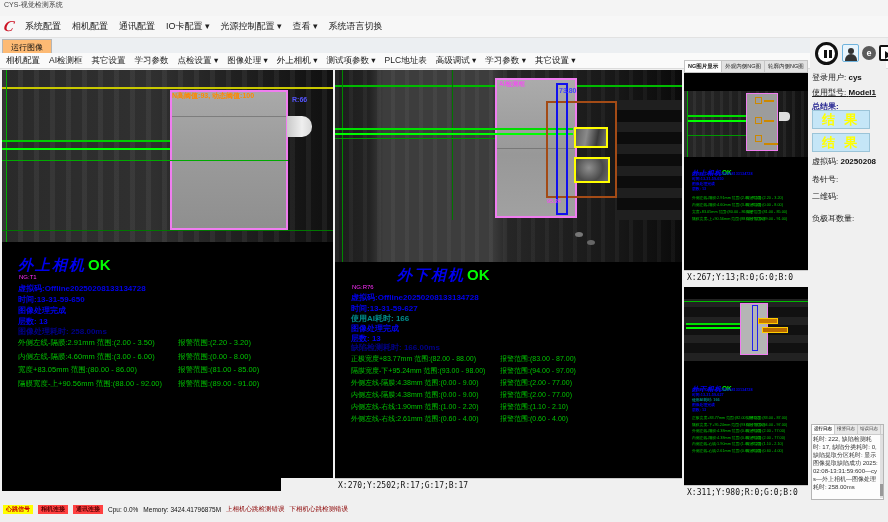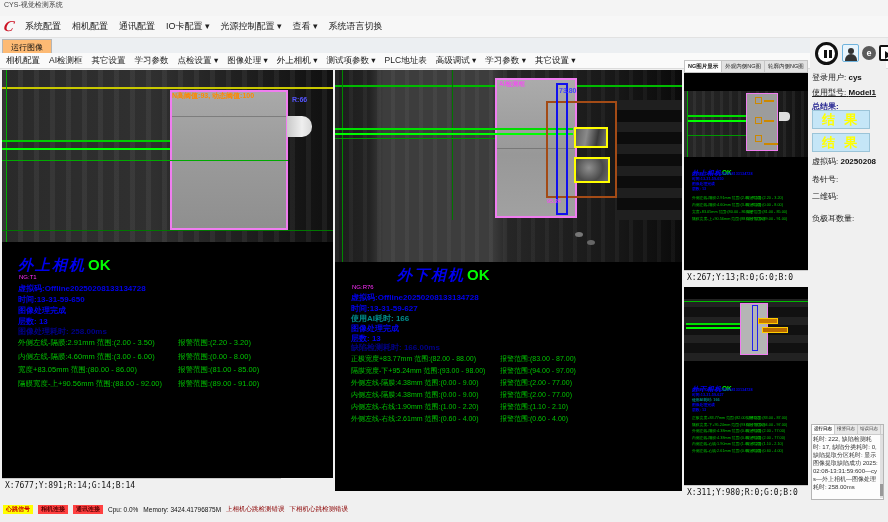--- a/index.html
+++ b/index.html
@@ -175,21 +175,20 @@
         <div class="mrow" style="height:13.5px;">
           <span class="mtext">宽度+83.05mm 范围:(80.00 - 86.00)</span>
           <span class="malarm">报警范围:(81.00 - 85.00)</span>
         </div>
         <div class="mrow" style="height:13.5px;">
           <span class="mtext">隔膜宽度-上+90.56mm 范围:(88.00 - 92.00)</span>
           <span class="malarm">报警范围:(89.00 - 91.00)</span>
         </div>
       </div>
     </div>
-    <div class="statusbar">X:7677;Y:891;R:14;G:14;B:14</div>
   </div>
 
   <div class="panel pc" style="left:335px;top:70px;width:347px;height:421px;">
     <div class="canvas" style="height:408px;width:347px;">
       <div class="photo" style="left:0;top:0;width:347px;height:192px;
            background:
              repeating-linear-gradient(90deg, rgba(255,255,255,0.04) 0 4px, rgba(0,0,0,0) 4px 14px),
              linear-gradient(90deg,#1c1c1c 0%,#232323 10%,#3d3d3d 14%,#3d3d3d 45%,#262626 50%,#181818 80%,#0a0a0a 100%);">
         <div class="shape" style="left:0;top:15px;width:347px;height:1.5px;background:#00bb00;"></div>
         <div class="shape" style="left:7px;top:0;width:1px;height:192px;background:#008800;"></div>
@@ -244,20 +243,21 @@
         <div class="mrow" style="height:12px;">
           <span class="mtext">内侧左线-右线:1.90mm 范围:(1.00 - 2.20)</span>
           <span class="malarm">报警范围:(1.10 - 2.10)</span>
         </div>
         <div class="mrow" style="height:12px;">
           <span class="mtext">外侧左线-右线:2.61mm 范围:(0.60 - 4.00)</span>
           <span class="malarm">报警范围:(0.60 - 4.00)</span>
         </div>
       </div>
     </div>
+    <div class="statusbar">X:270;Y:2502;R:17;G:17;B:17</div>
   </div>
 
   <div class="thumbtabs">
     <div class="thumbtab sel">NG图片显示</div>
     <div class="thumbtab">外观内侧NG图</div>
     <div class="thumbtab">轮廓内侧NG图</div>
   </div>
 
   <div class="panel" style="left:684px;top:73px;width:124px;height:210px;">
     <div class="canvas" style="height:197px;width:124px;">

